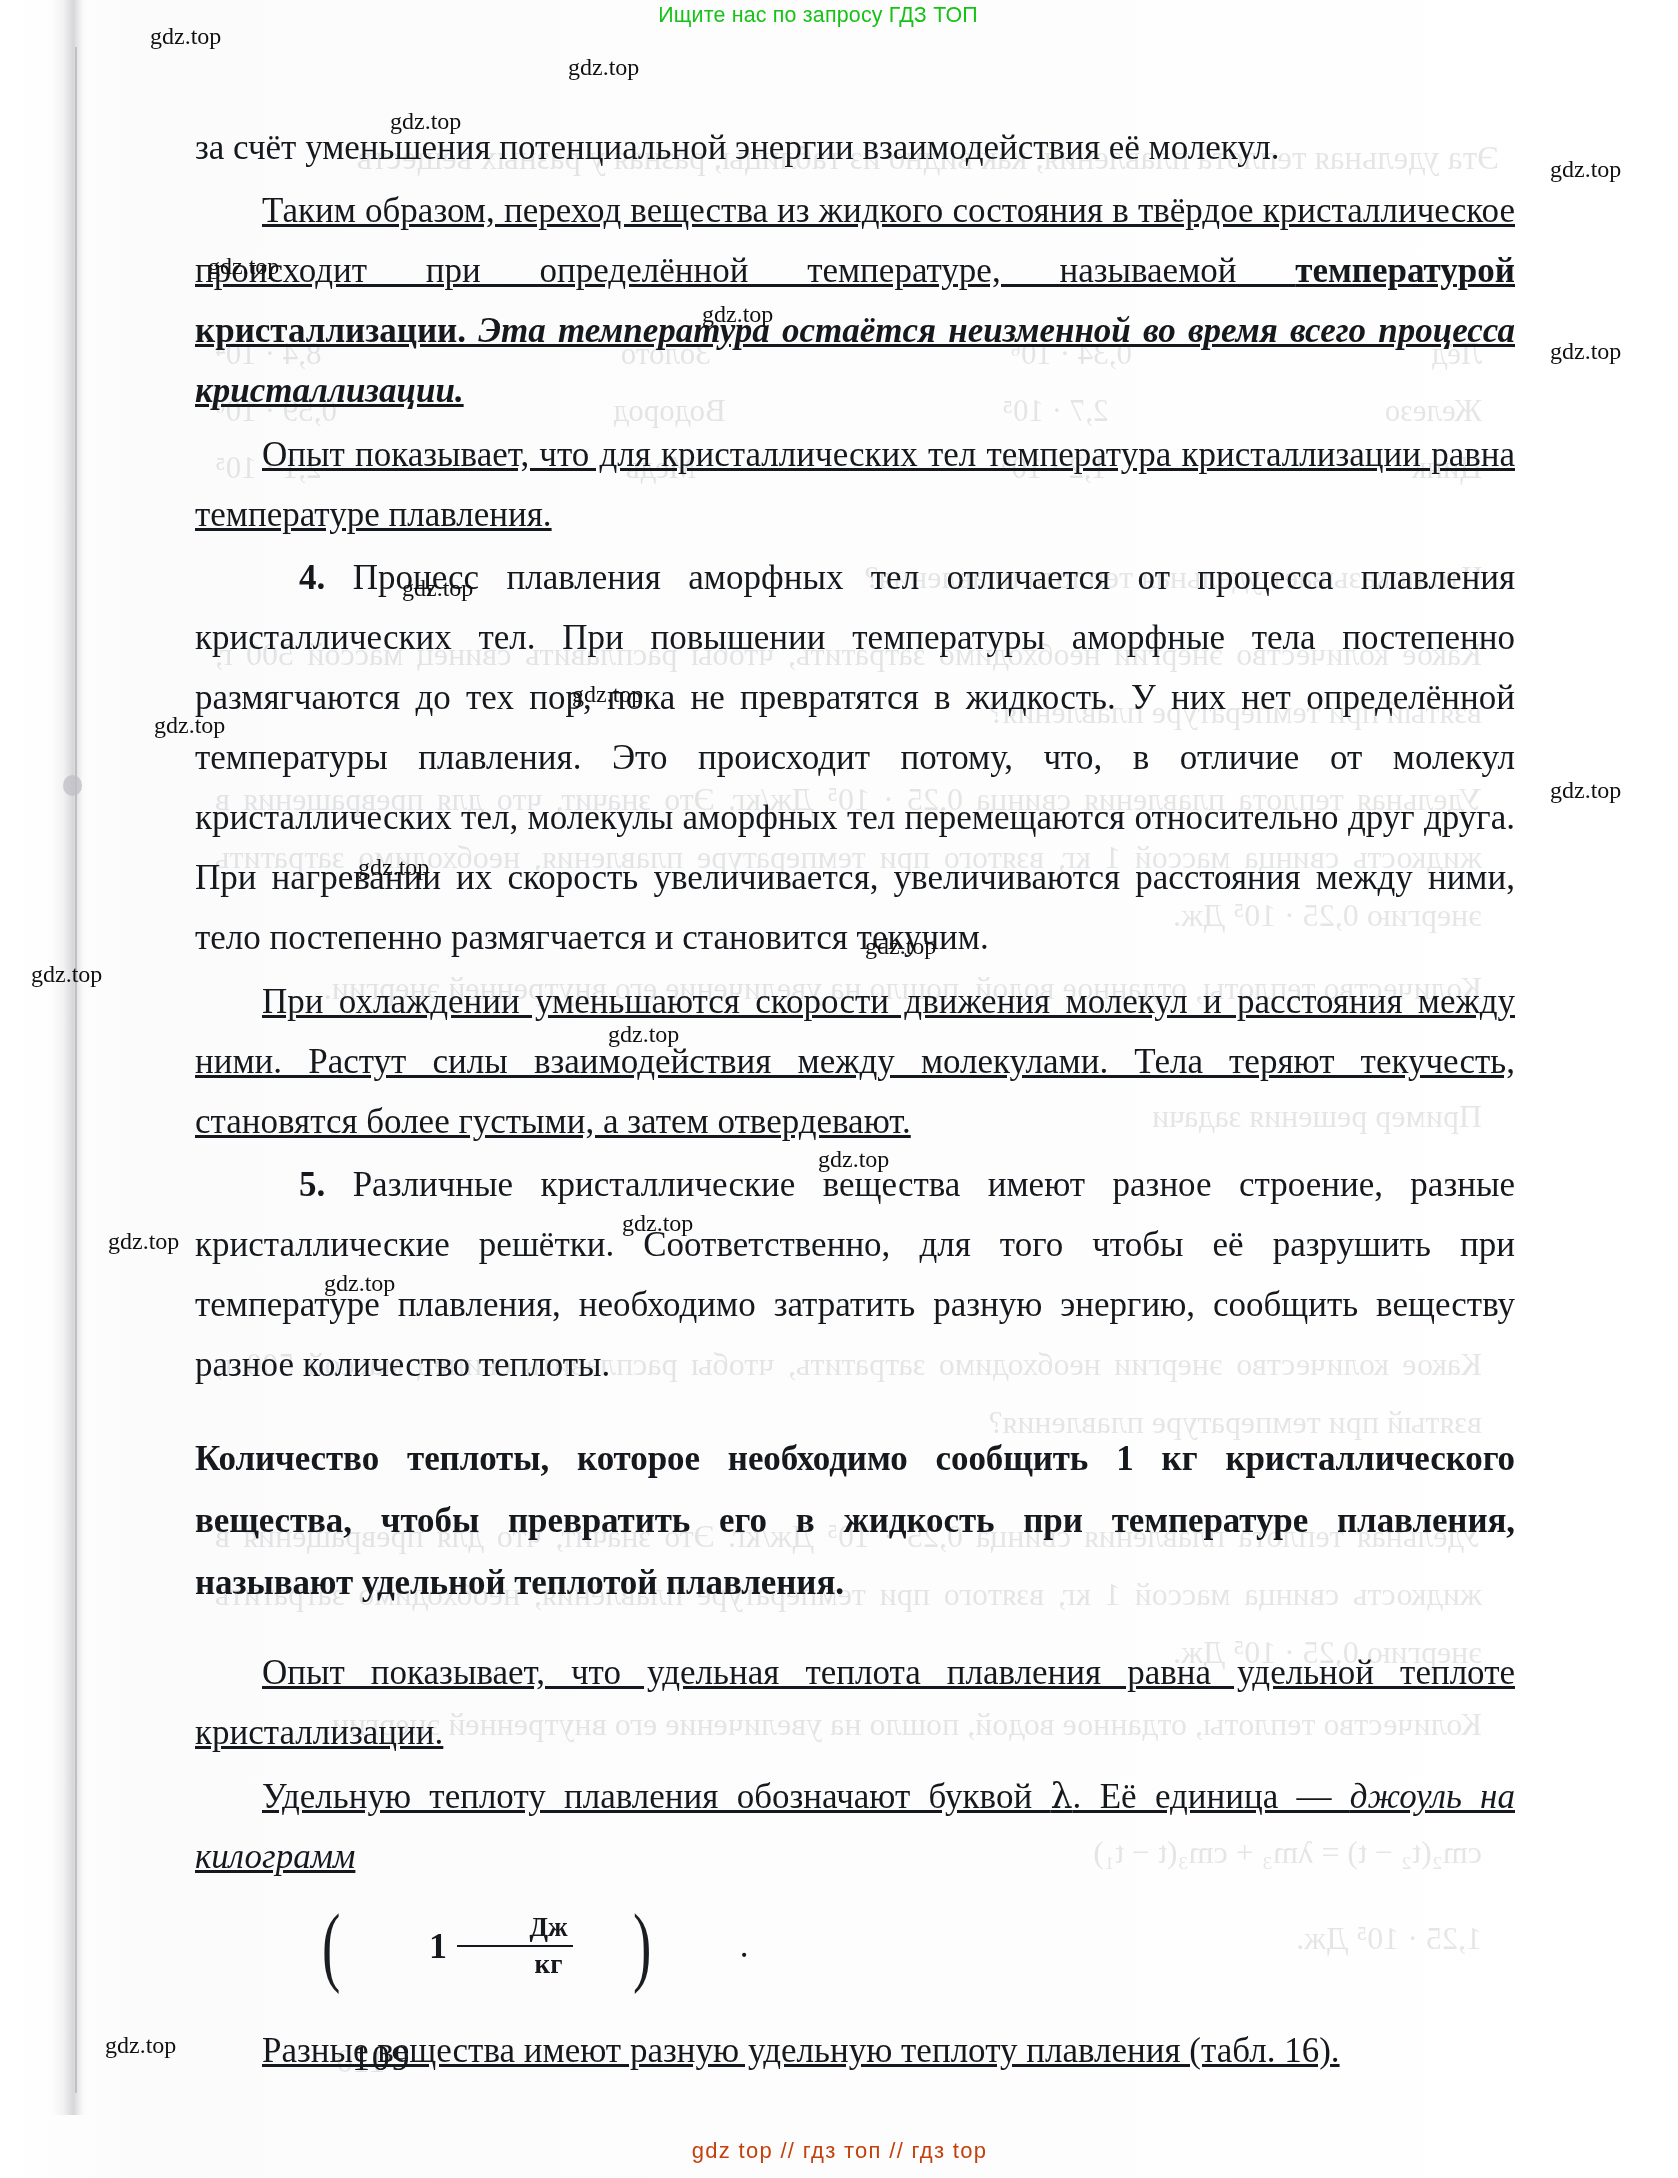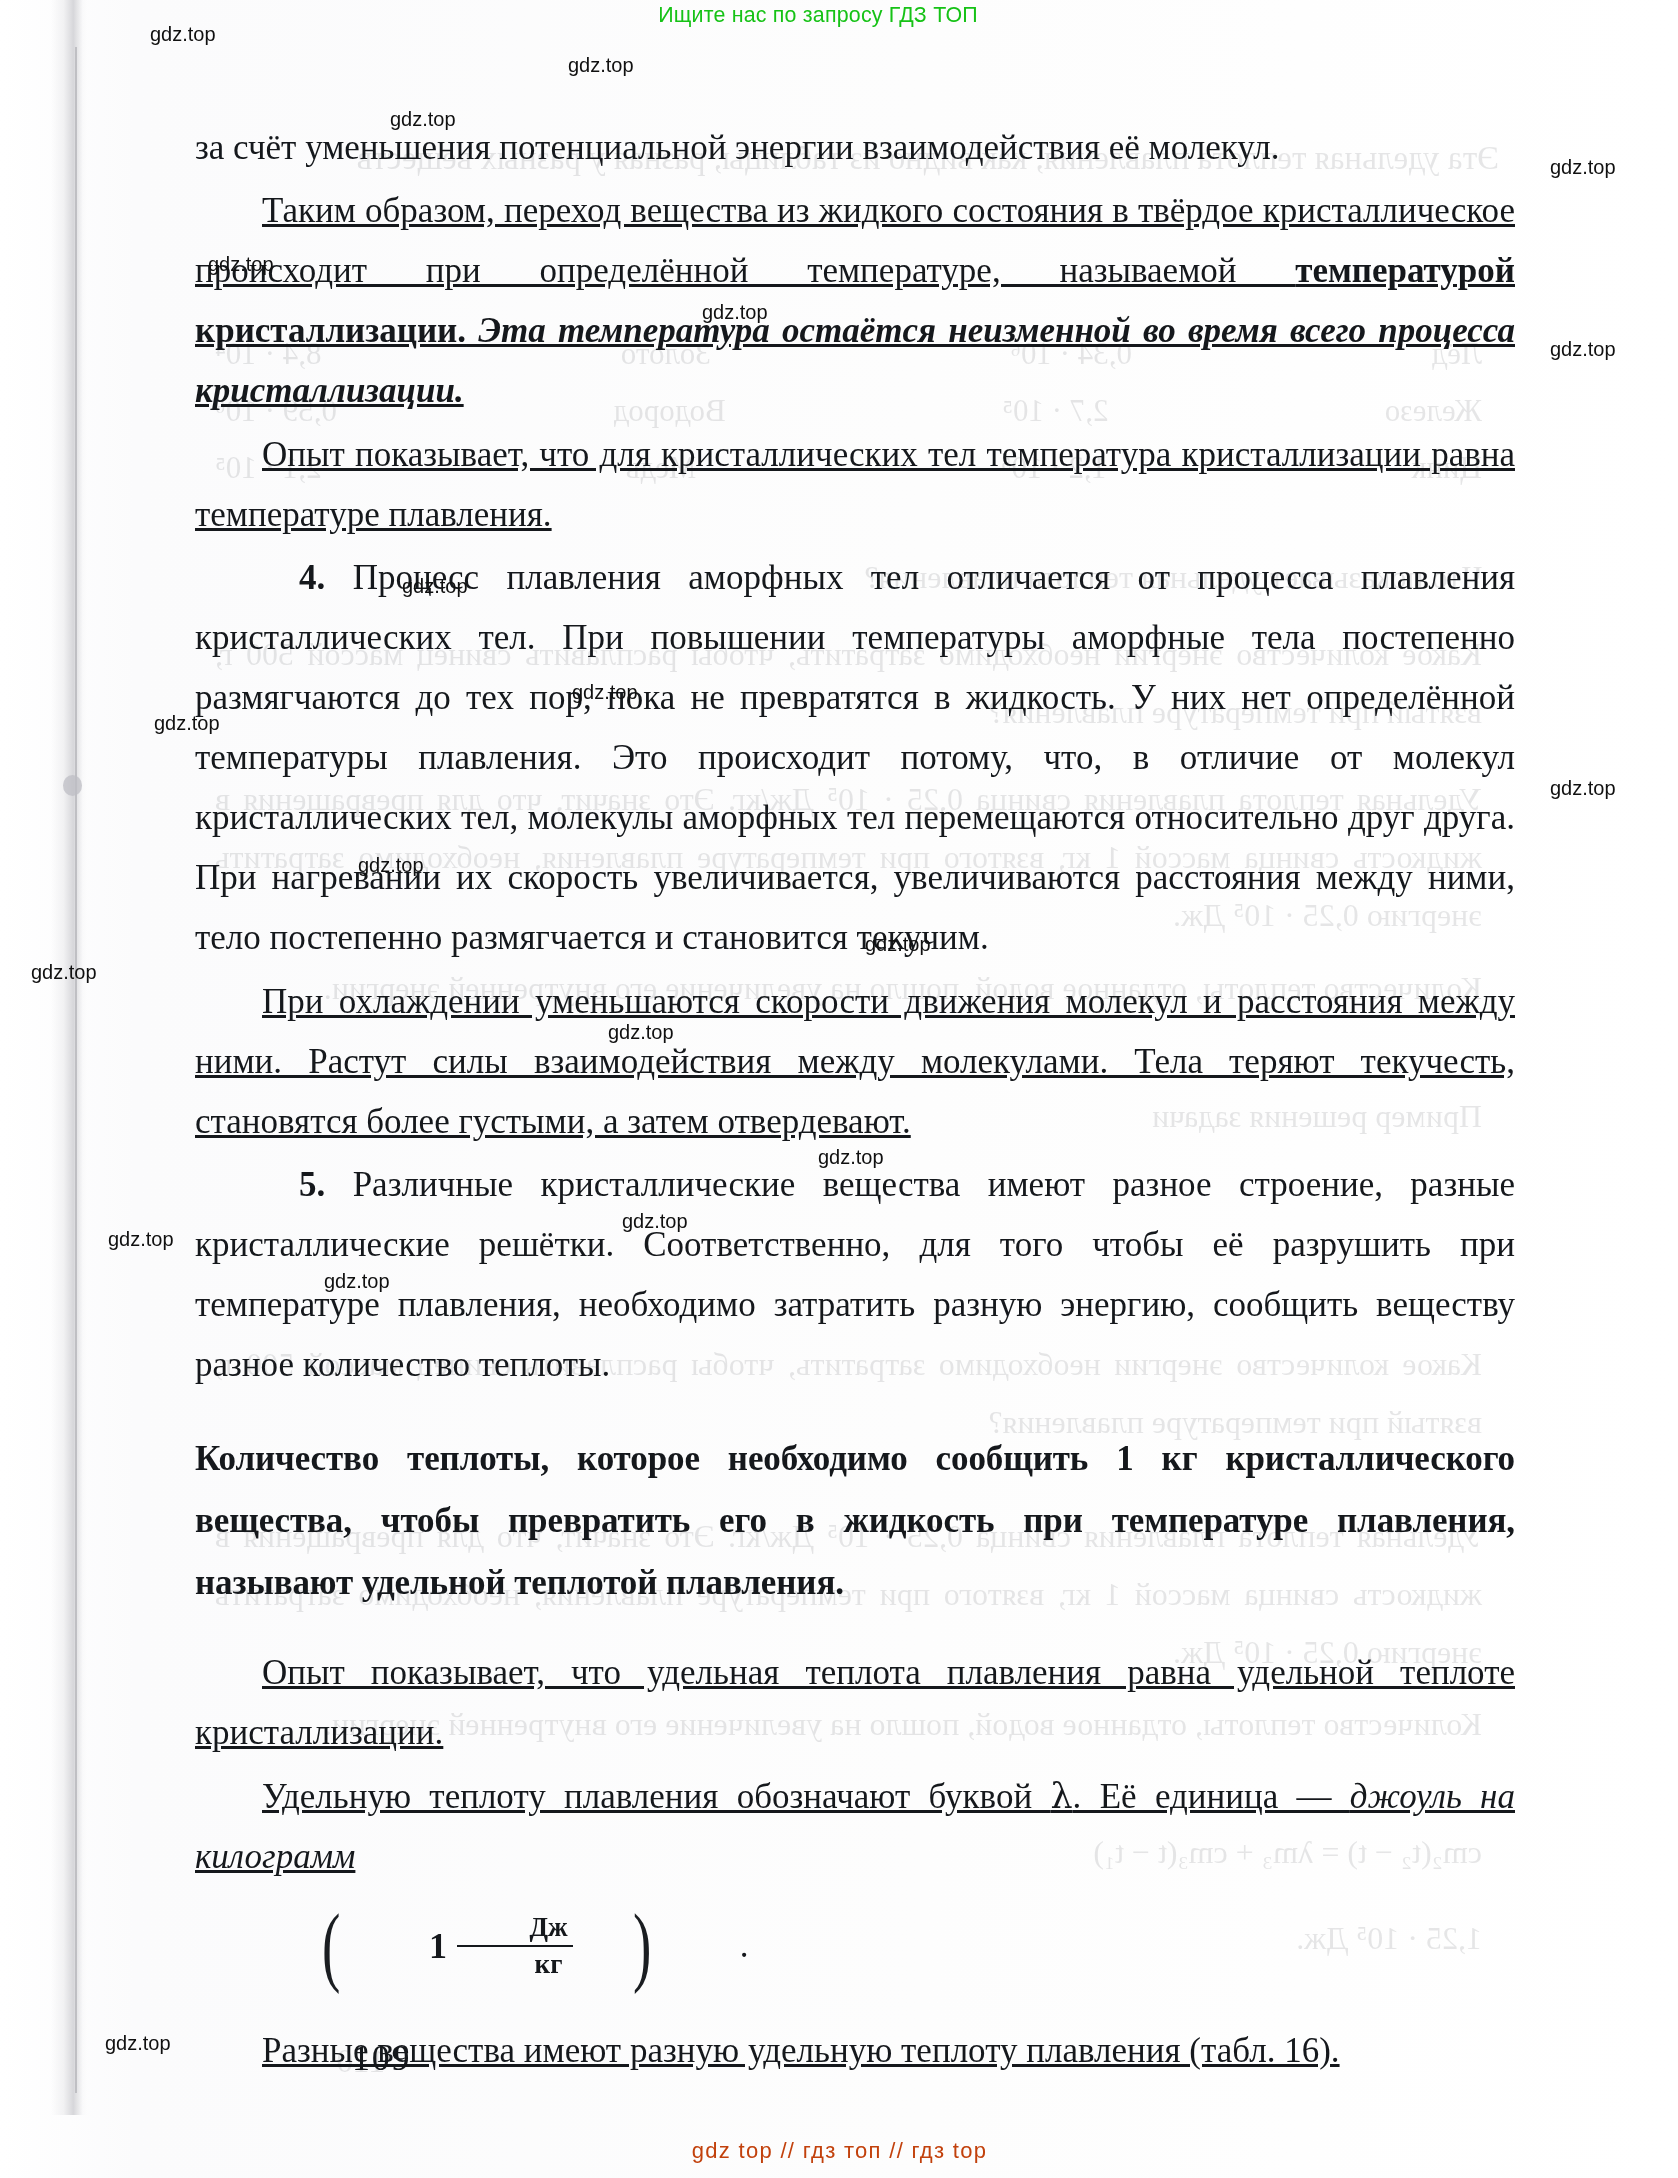--- a/index.html
+++ b/index.html
@@ -226,22 +226,22 @@
   .bleed .bpg {
     position: absolute;
     left: 1293px;
     top: 2042px;
     font-size: 34px;
   }
 
   
   .wm {
     position: absolute;
-    font-family: Liberation Sans, sans-serif;
-    font-size: 20px;
+    font-family: Liberation Serif, serif;
+    font-size: 24px;
     color: #101010;
     z-index: 6;
     white-space: nowrap;
     text-align: center;
   }
 </style>
 </head>
 <body>
 
 <div id="page">

